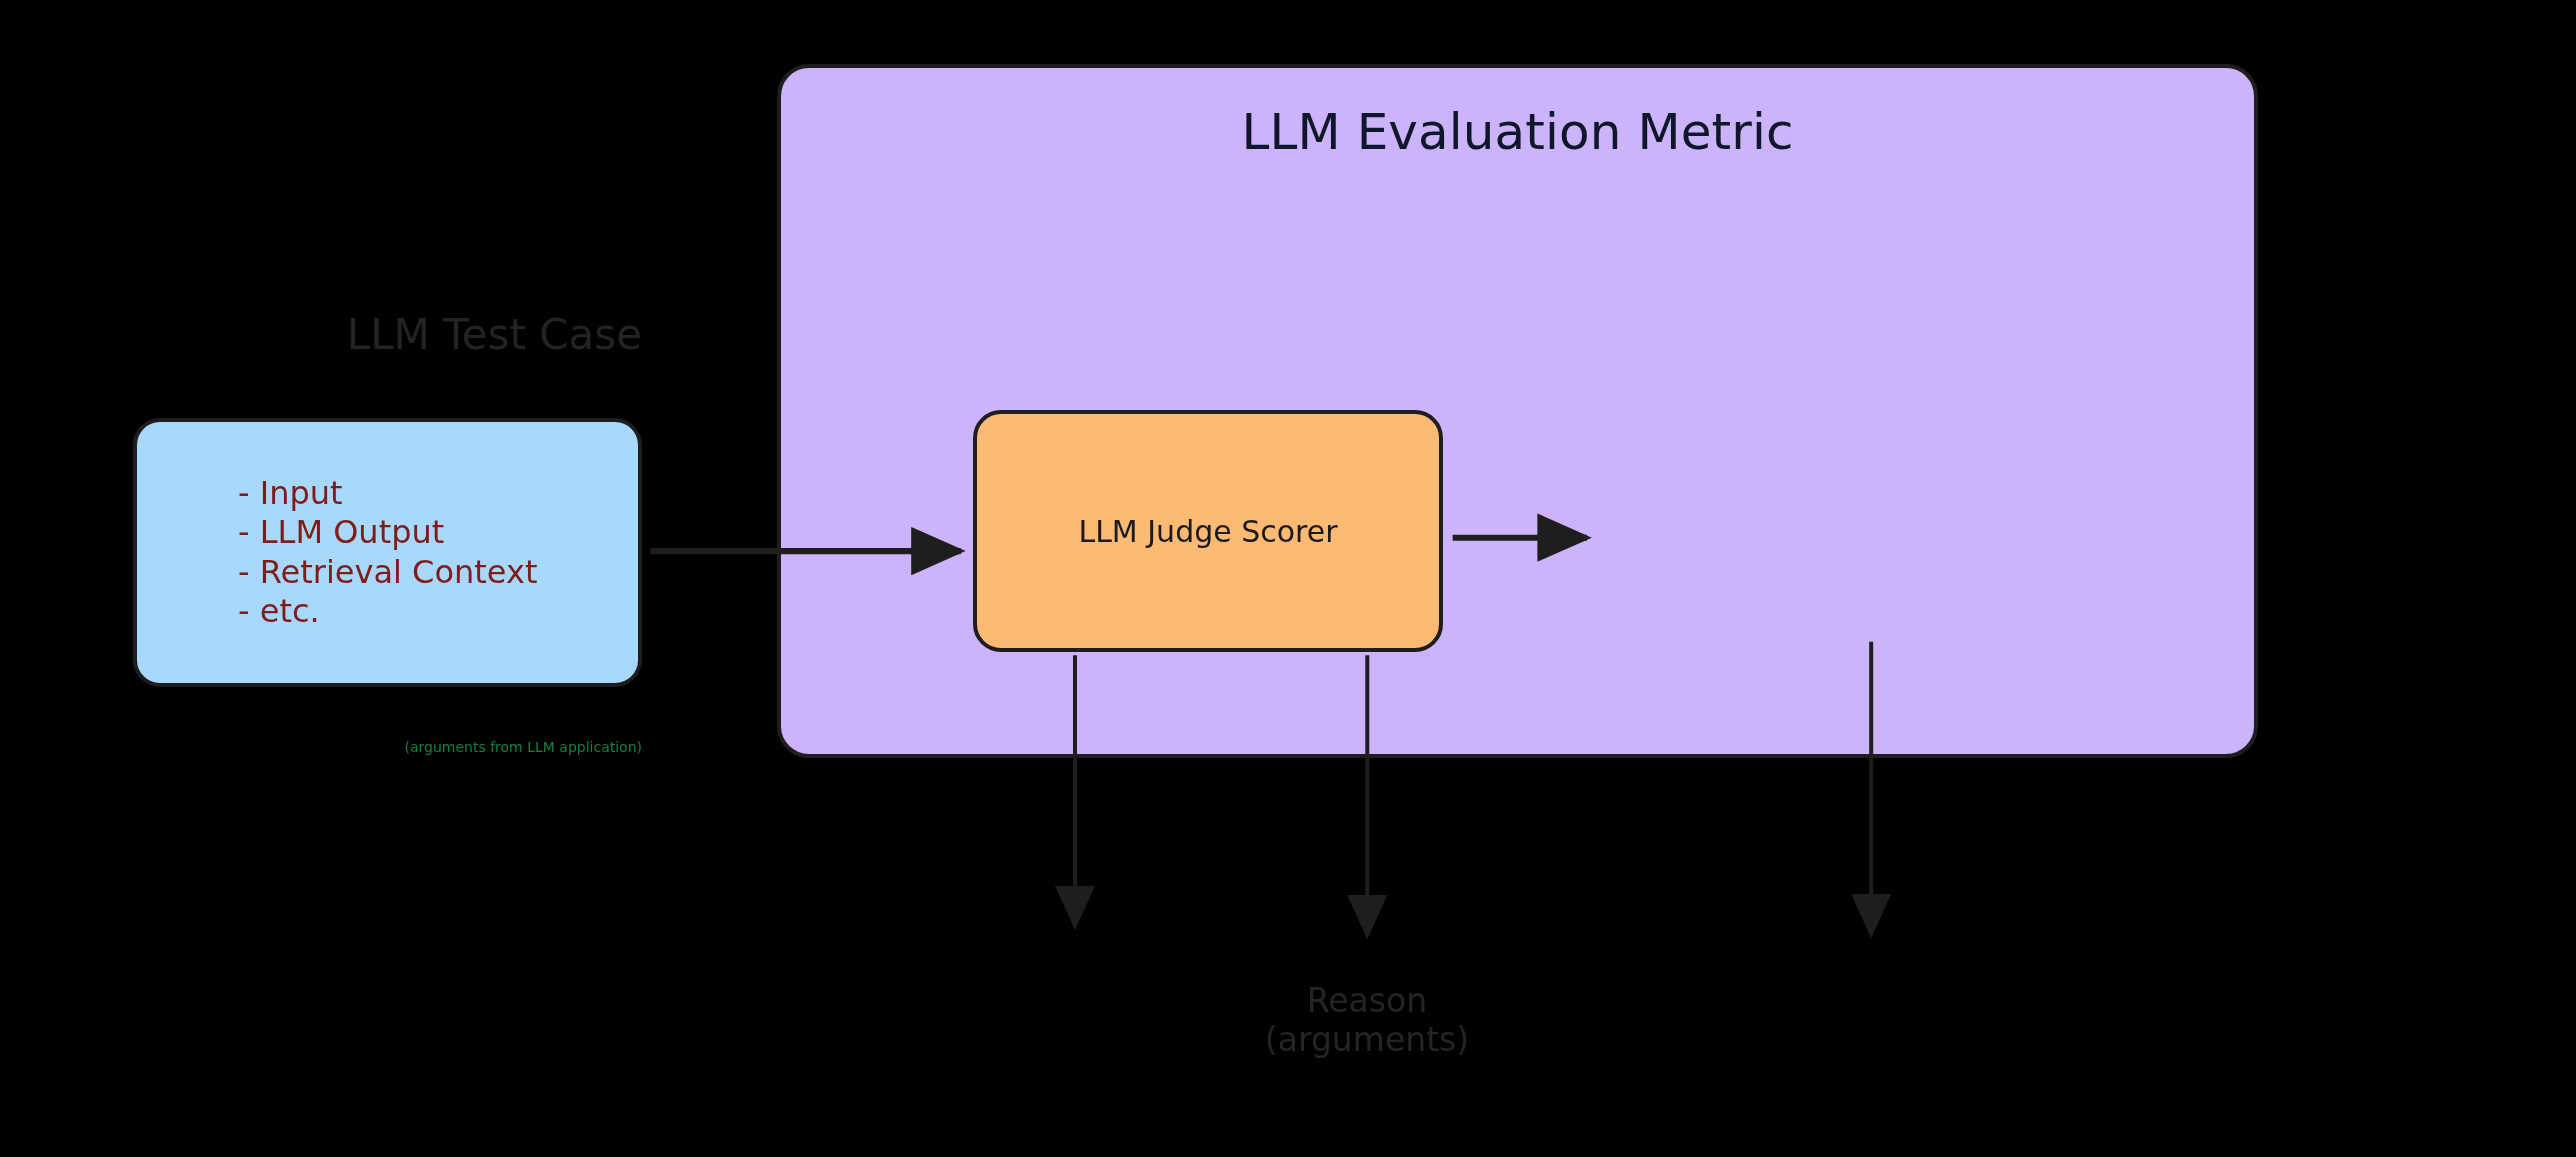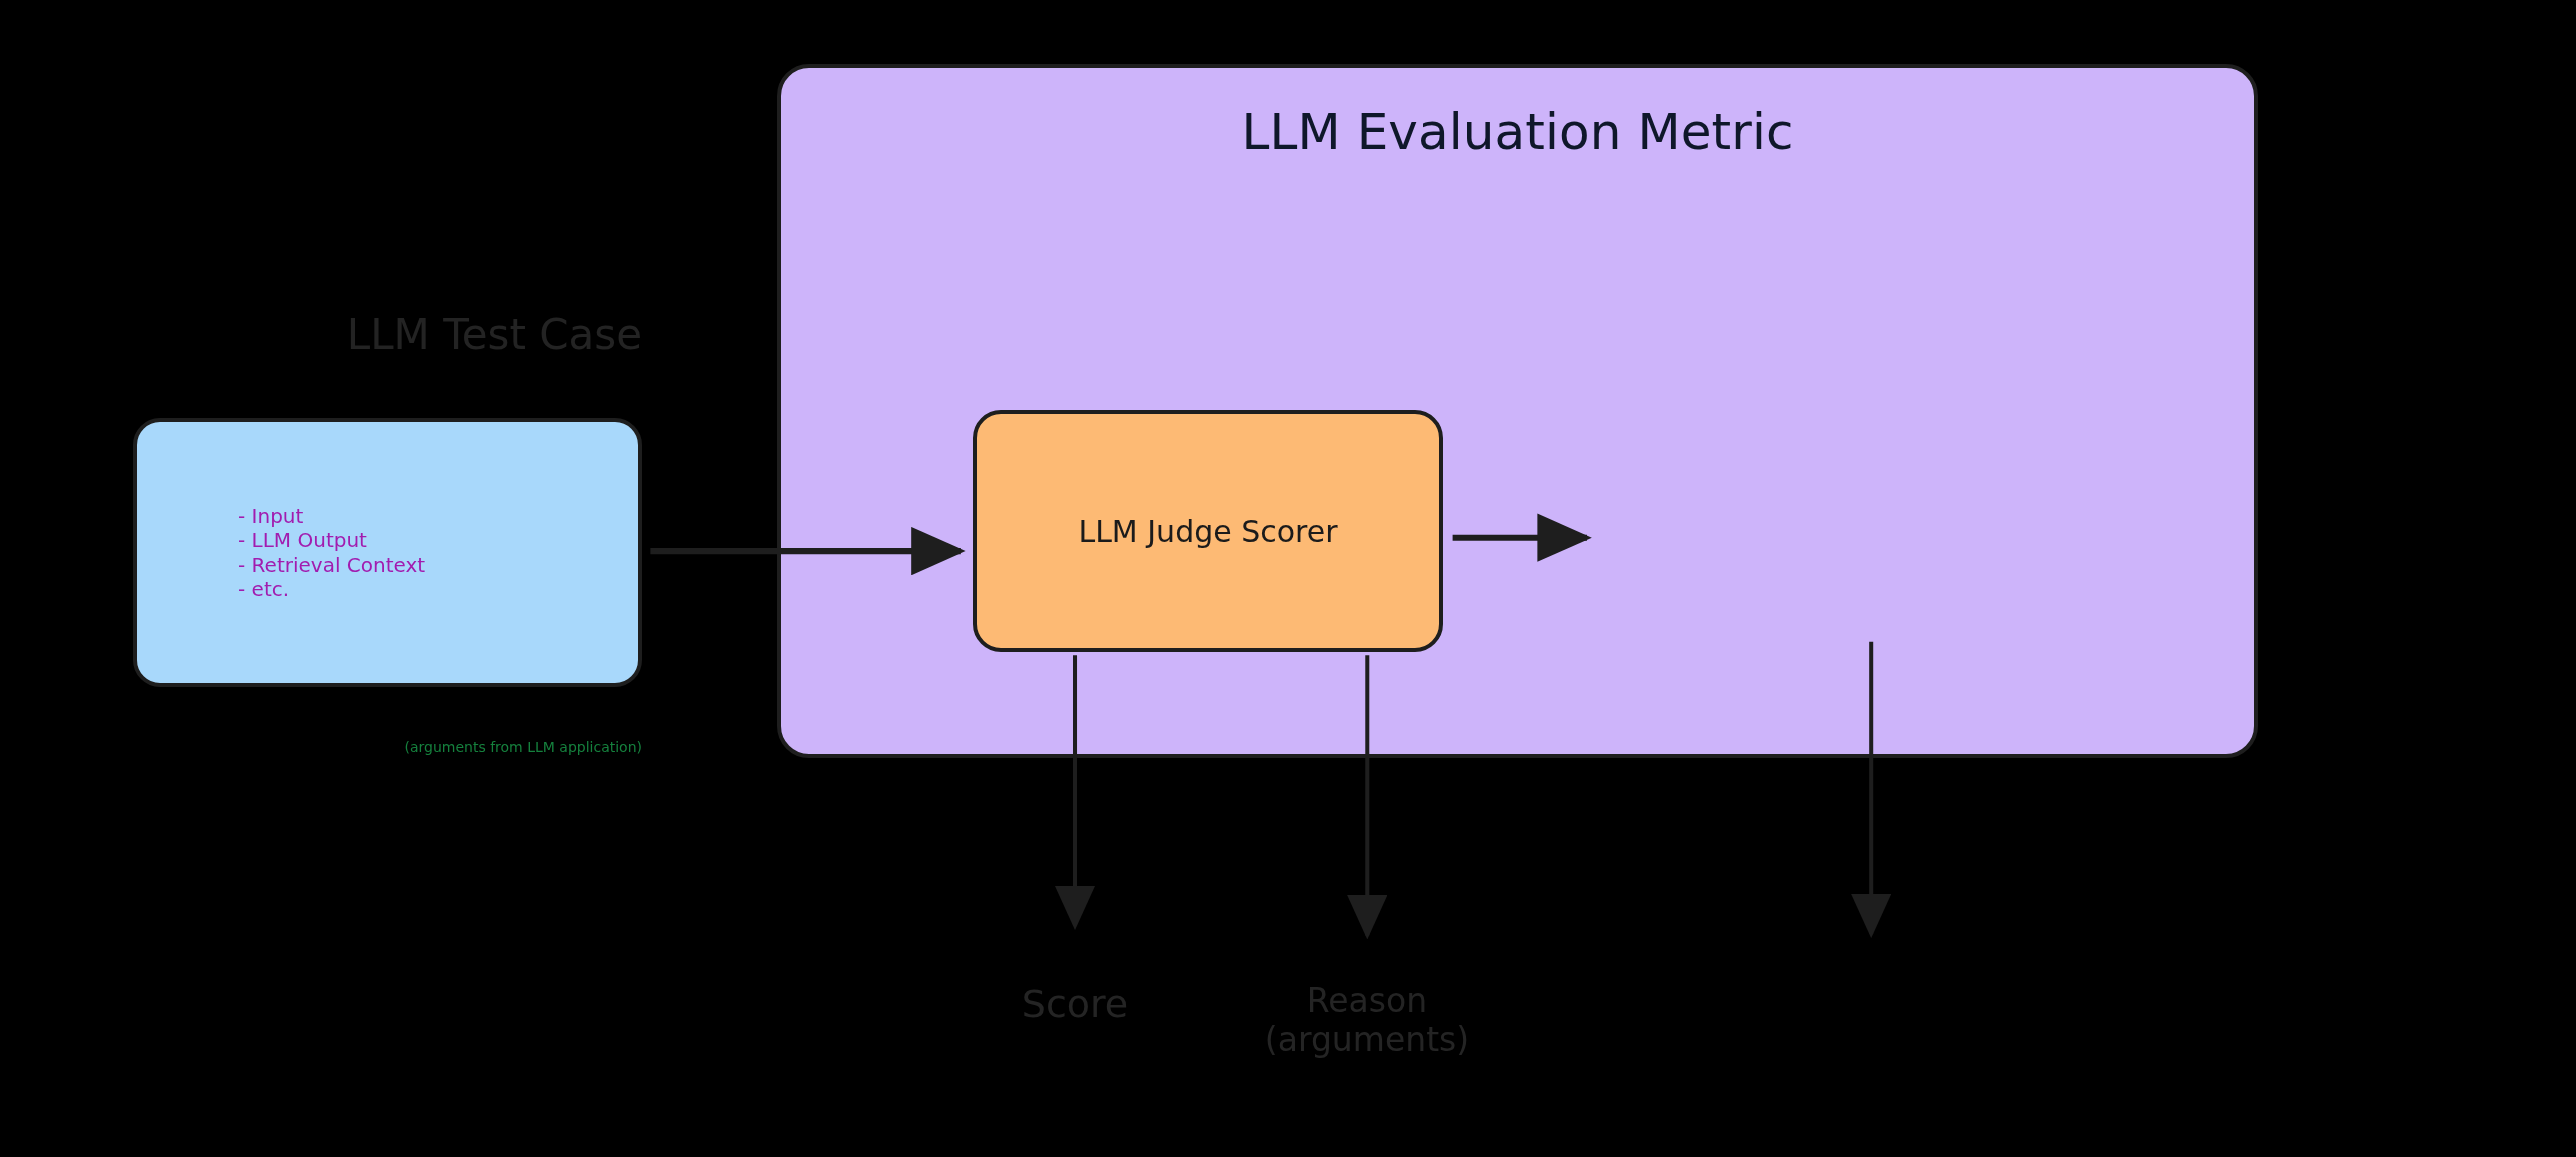--- a/index.html
+++ b/index.html
@@ -55,23 +55,23 @@
     width: 509px;
     height: 269px;
     background: #a8d8fb;
     border-radius: 27px;
     flex-direction: column;
     align-items: flex-start;
     justify-content: center;
     padding-left: 101px;
   }
   #node-llm-test-case .line {
-    font-size: 20px;
+    font-size: 32px;
     line-height: 1.22;
-    color: #a21caf;
+    color: #7f1d1d;
     white-space: nowrap;
   }
 
   
   #label-llm-test-case {
     position: absolute;
     left: 133px;
     top: 310px;
     width: 509px;
     text-align: right;
@@ -195,23 +195,20 @@
 
     <line x1="2162" y1="800" x2="2362" y2="800" stroke="#1e1e1e" stroke-width="9" marker-end="url(#arrowhead)"></line>
 
     <line x1="1600" y1="975" x2="1600" y2="1378" stroke="#1e1e1e" stroke-width="6" marker-end="url(#arrowhead-thin)"></line>
 
     <line x1="2035" y1="975" x2="2035" y2="1392" stroke="#1e1e1e" stroke-width="6" marker-end="url(#arrowhead-thin)"></line>
 
     <line x1="2785" y1="955" x2="2785" y2="1390" stroke="#1e1e1e" stroke-width="6" marker-end="url(#arrowhead-thin)"></line>
   </svg>
 
-  <div class="out-label" id="out-score">
-    <span>Score</span>
-  </div>
 
   <div class="out-label" id="out-reason">
     <span>Reason</span>
     <span class="sub">(arguments)</span>
   </div>
 
 
 </div>
 
 

